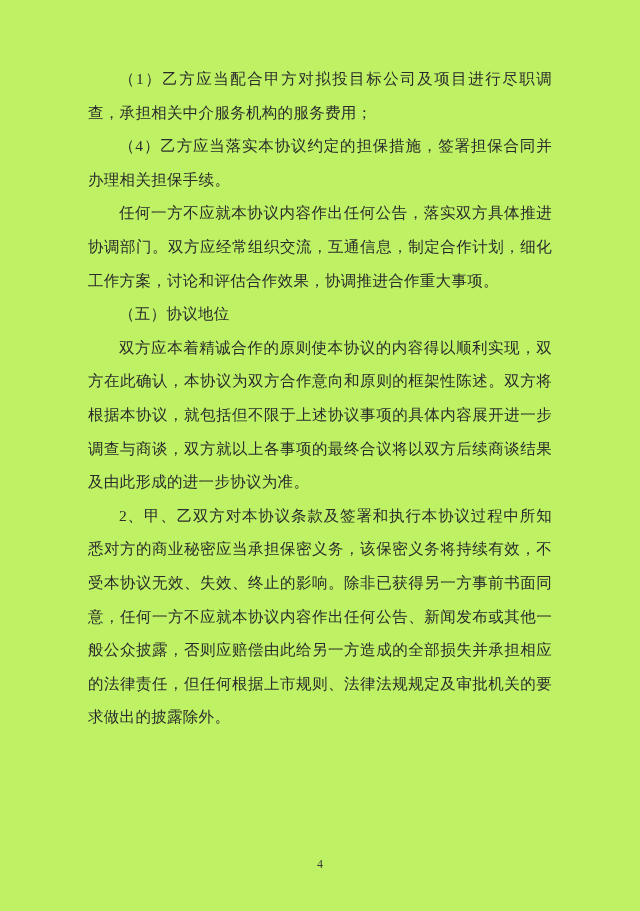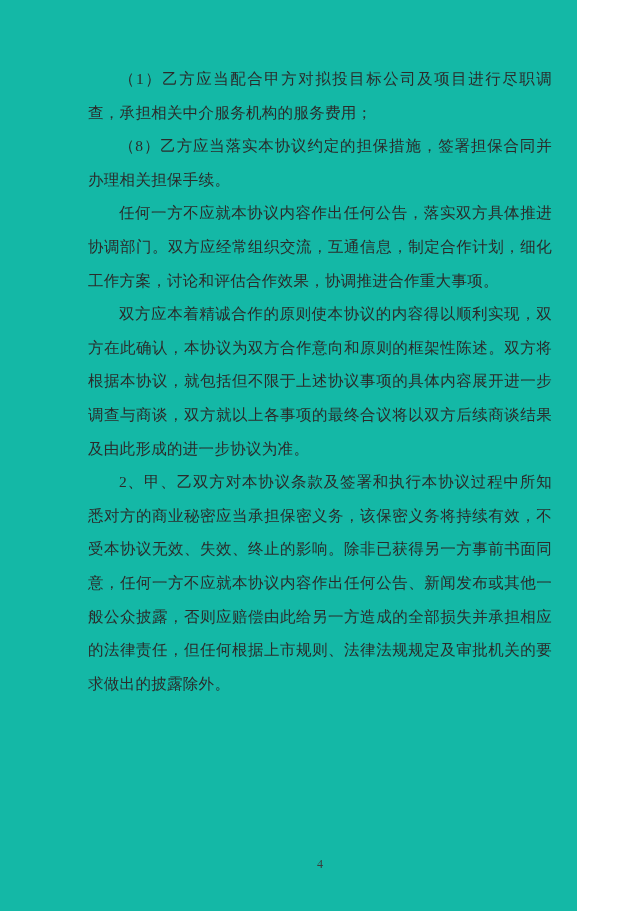--- a/index.html
+++ b/index.html
@@ -8,23 +8,23 @@
     background: #ffffff;
   }
   body {
     width: 640px;
     height: 911px;
     overflow: hidden;
     font-family: "Liberation Serif", "DejaVu Serif", serif;
   }
   .page {
     position: relative;
-    width: 577px;
+    width: 640px;
     height: 911px;
-    background: #14b8a6;
+    background: #bef264;
     box-sizing: border-box;
   }
   .content {
     position: absolute;
     top: 62px;
     left: 88px;
     width: 464px;
     color: #2b2b2b;
     font-size: 15.5px;
     line-height: 33.6px;
@@ -47,20 +47,21 @@
     font-size: 12px;
     line-height: 16px;
   }
 </style>
 </head>
 <body>
 
 <div class="page">
   <div class="content">
     <p>（1）乙方应当配合甲方对拟投目标公司及项目进行尽职调查，承担相关中介服务机构的服务费用；</p>
-    <p>（8）乙方应当落实本协议约定的担保措施，签署担保合同并办理相关担保手续。</p>
+    <p>（4）乙方应当落实本协议约定的担保措施，签署担保合同并办理相关担保手续。</p>
     <p>任何一方不应就本协议内容作出任何公告，落实双方具体推进协调部门。双方应经常组织交流，互通信息，制定合作计划，细化工作方案，讨论和评估合作效果，协调推进合作重大事项。</p>
+    <p>（五）协议地位</p>
     <p>双方应本着精诚合作的原则使本协议的内容得以顺利实现，双方在此确认，本协议为双方合作意向和原则的框架性陈述。双方将根据本协议，就包括但不限于上述协议事项的具体内容展开进一步调查与商谈，双方就以上各事项的最终合议将以双方后续商谈结果及由此形成的进一步协议为准。</p>
     <p>2、甲、乙双方对本协议条款及签署和执行本协议过程中所知悉对方的商业秘密应当承担保密义务，该保密义务将持续有效，不受本协议无效、失效、终止的影响。除非已获得另一方事前书面同意，任何一方不应就本协议内容作出任何公告、新闻发布或其他一般公众披露，否则应赔偿由此给另一方造成的全部损失并承担相应的法律责任，但任何根据上市规则、法律法规规定及审批机关的要求做出的披露除外。</p>
 
   </div>
   <div class="page-number">4</div>
 </div>
 
 </body></html>

